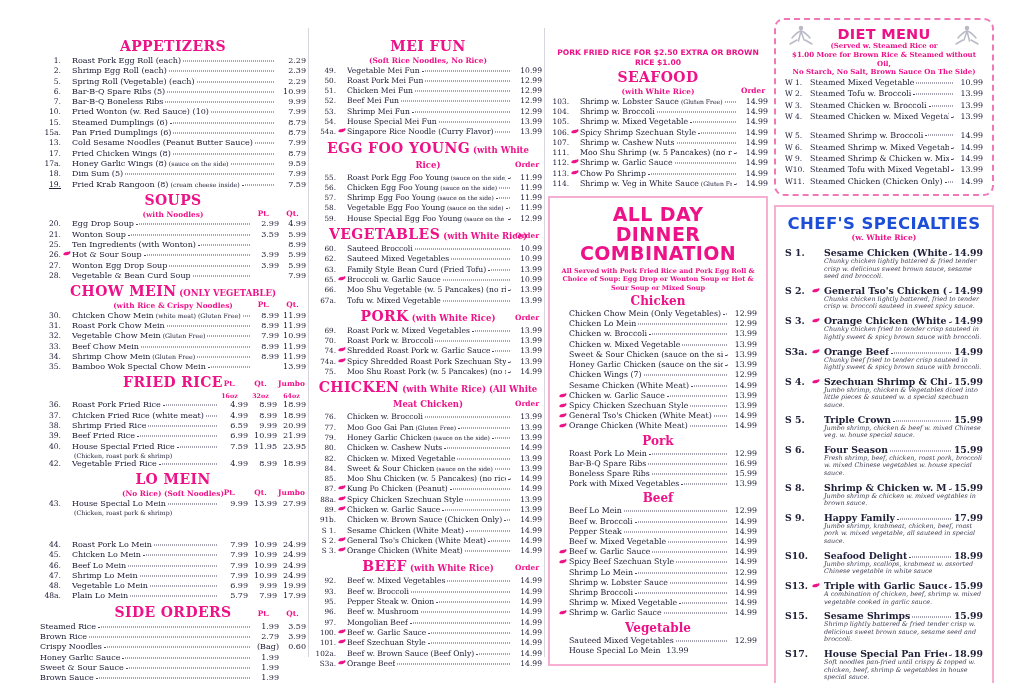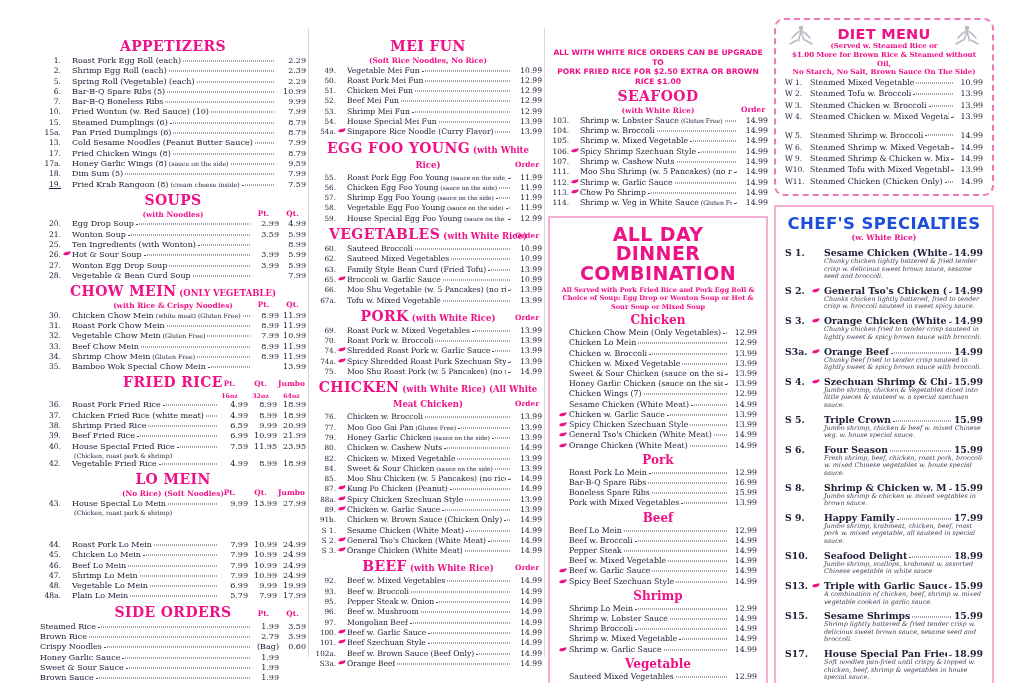--- a/index.html
+++ b/index.html
@@ -828,21 +828,20 @@
             <path fill="#ee1289" d="M11.3,1 C10.2,0.2 8.7,0.5 8,1.4 C7.3,0.9 6.3,1 5.7,1.7 C3.4,1.3 1.4,2.7 0.5,4.5 C0.1,5.2 0.4,5.7 1.1,5.9 C4,6.9 7.5,6.4 9.7,4.4 C10.7,3.5 11.4,2.2 11.3,1 Z"></path>
           </svg></span>
         <span class="iname">Orange Beef</span>
         <span class="leader"></span>
         <span class="price" style="width: 30px;">14.99</span>
       </div>
     </div>
   </div>
 <div id="col3" class="col">
     <div class="pink-note">
-      <div>ALL WITH WHITE RICE ORDERS CAN BE UPGRADE TO</div>
       <div>PORK FRIED RICE FOR $2.50 EXTRA OR BROWN RICE $1.00</div>
     </div>
     <div class="sec">
       <div class="sec-head"><span class="sec-title">SEAFOOD</span></div>
       <div class="sub-row"><span class="sec-sub">(with White Rice)</span><div class="hdr-labels">
           <span class="hdr-cell" style="width: 30px;">Order</span>
         </div></div>
       <div class="row">
         <span class="num" style="width: 23px;">103.</span>
         <span class="spicy-slot"></span>
@@ -1042,21 +1041,20 @@
         <span class="price" style="width: 28px;">14.99</span>
       </div>
       <div class="drow">
         <span class="pep-out"><svg width="8" height="6" viewBox="0 0 12 9" style="display:inline-block">
             <path fill="#ee1289" d="M11.3,1 C10.2,0.2 8.7,0.5 8,1.4 C7.3,0.9 6.3,1 5.7,1.7 C3.4,1.3 1.4,2.7 0.5,4.5 C0.1,5.2 0.4,5.7 1.1,5.9 C4,6.9 7.5,6.4 9.7,4.4 C10.7,3.5 11.4,2.2 11.3,1 Z"></path>
           </svg></span>
         <span class="iname">Spicy Beef Szechuan Style</span>
         <span class="leader"></span>
         <span class="price" style="width: 28px;">14.99</span>
       </div>
-      <div class="grp-t">Shrimp</div>
       <div class="drow">
         <span class="iname">Shrimp Lo Mein</span>
         <span class="leader"></span>
         <span class="price" style="width: 28px;">12.99</span>
       </div>
       <div class="drow">
         <span class="iname">Shrimp w. Lobster Sauce</span>
         <span class="leader"></span>
         <span class="price" style="width: 28px;">14.99</span>
       </div>

